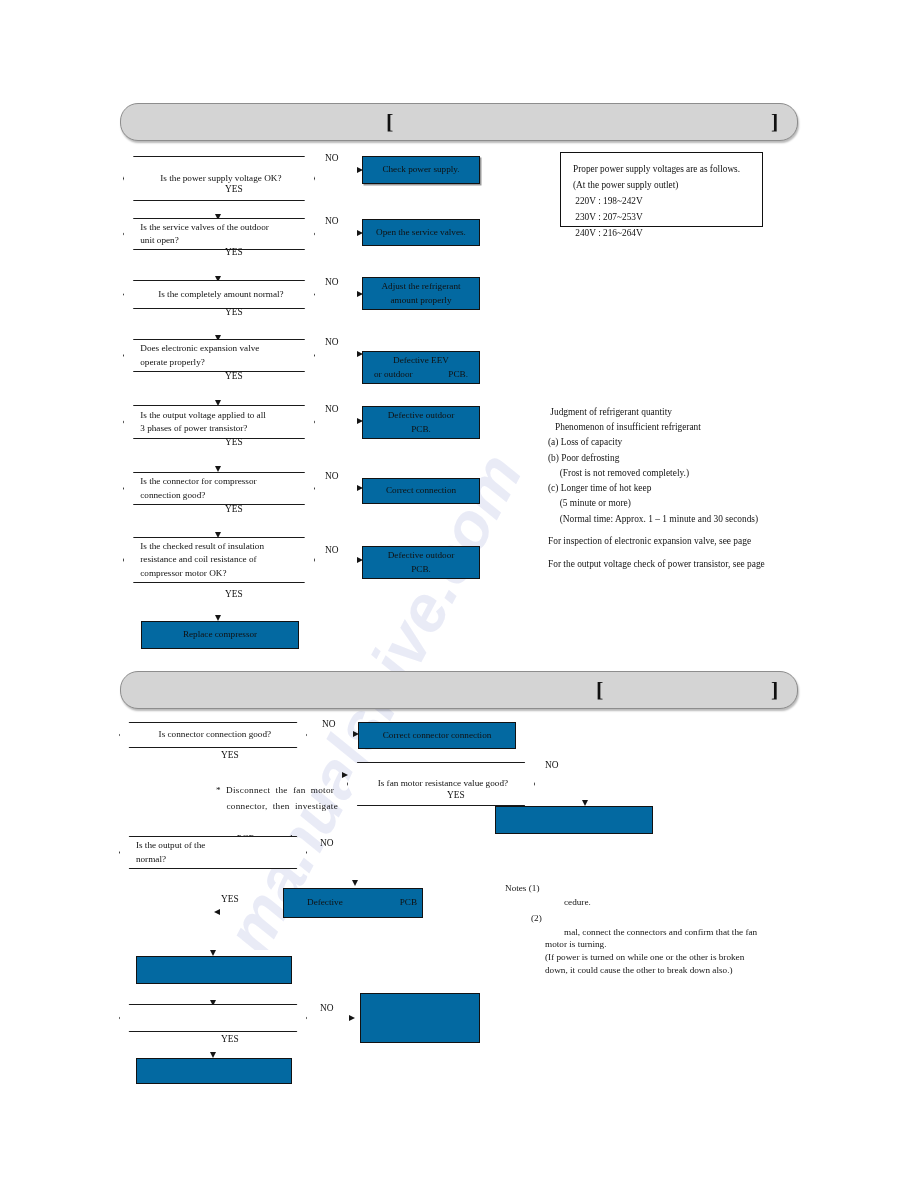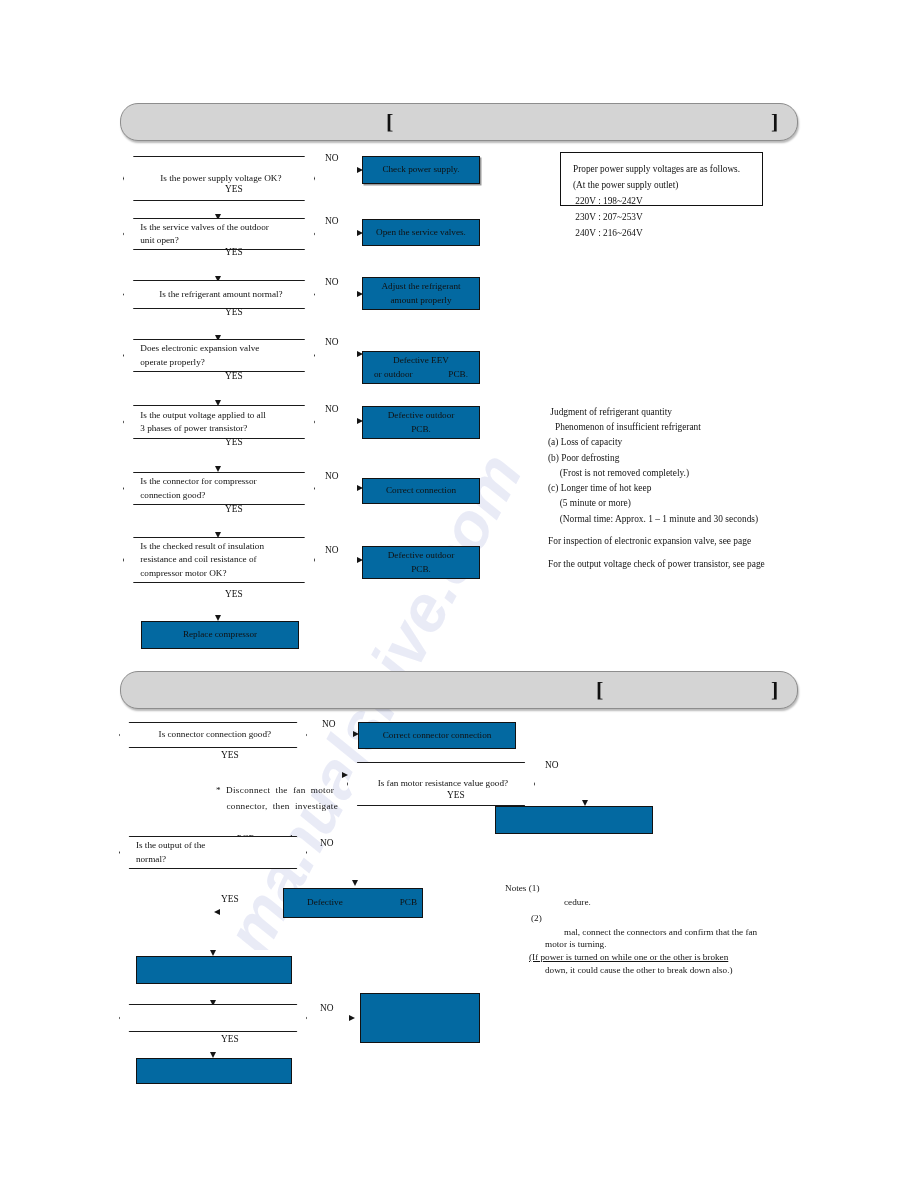--- a/index.html
+++ b/index.html
@@ -194,21 +194,21 @@
   <div class="hl" style="left:315px;top:233px;width:48px;"></div>
   <div class="arw right" style="left:357px;top:230px;"></div>
   <div class="lbl" style="left:325px;top:216px;">NO</div>
   <div class="boxn" style="left:362px;top:219px;width:118px;height:27px;">Open the service valves.</div>
   <div class="vl" style="left:218px;top:250px;height:32px;"></div>
   <div class="arw down" style="left:215px;top:276px;"></div>
   <div class="lbl" style="left:225px;top:247px;">YES</div>
 
   <div class="hexwrap" style="left:123px;top:280px;width:192px;height:29px;">
     <div class="hex hexbg"></div>
-    <div class="hextxt ctr">Is the refrigerant amount normal?</div>
+    <div class="hextxt ctr">Is the completely amount normal?</div>
   </div>
   <div class="hl" style="left:315px;top:294px;width:48px;"></div>
   <div class="arw right" style="left:357px;top:291px;"></div>
   <div class="lbl" style="left:325px;top:277px;">NO</div>
   <div class="boxn" style="left: 362px; top: 277px; width: 118px; height: 33px; white-space: pre;">Adjust the refrigerant
 amount properly</div>
   <div class="vl" style="left:218px;top:309px;height:32px;"></div>
   <div class="arw down" style="left:215px;top:335px;"></div>
   <div class="lbl" style="left:225px;top:307px;">YES</div>
 
@@ -268,21 +268,21 @@
   <div class="arw right" style="left:357px;top:557px;"></div>
   <div class="lbl" style="left:325px;top:545px;">NO</div>
   <div class="boxn" style="left: 362px; top: 546px; width: 118px; height: 33px; white-space: pre;">Defective outdoor
 PCB.</div>
   <div class="vl" style="left:218px;top:583px;height:38px;"></div>
   <div class="arw down" style="left:215px;top:615px;"></div>
   <div class="lbl" style="left:225px;top:589px;">YES</div>
 
   <div class="boxn" style="left:141px;top:621px;width:158px;height:28px;">Replace compressor</div>
 
-  <div class="infobox" style="left: 560px; top: 152px; width: 203px; height: 54px; white-space: pre;">Proper power supply voltages are as follows.
+  <div class="infobox" style="left: 560px; top: 152px; width: 203px; height: 75px; white-space: pre;">Proper power supply voltages are as follows.
 (At the power supply outlet)
  220V : 198~242V
  230V : 207~253V
  240V : 216~264V</div>
 
   <div class="txtblk" style="left: 548px; top: 405px; white-space: pre;"> Judgment of refrigerant quantity
    Phenomenon of insufficient refrigerant
 (a) Loss of capacity
 (b) Poor defrosting
      (Frost is not removed completely.)
@@ -370,17 +370,17 @@
   <div class="arw down" style="left:210px;top:1052px;"></div>
   <div class="lbl" style="left:221px;top:1034px;">YES</div>
   <div class="boxn" style="left:136px;top:1058px;width:156px;height:26px;"></div>
 
   <div class="notewrap" style="left:505px;top:882px;width:320px;height:70px;">
     <div class="nrow" style="left:0px;top:0px;">Notes (1)</div>
     <div class="nrow" style="left:59px;top:14px;">cedure.</div>
     <div class="nrow" style="left:26px;top:30px;">(2)</div>
     <div class="nrow" style="left:59px;top:44px;">mal, connect the connectors and confirm that the fan</div>
     <div class="nrow" style="left:40px;top:56px;">motor is turning.</div>
-    <div class="nrow" style="left:24px;top:69px;text-decoration:underline;">(If power is turned on while one or the other is broken</div>
+    <div class="nrow" style="left:40px;top:69px;">(If power is turned on while one or the other is broken</div>
     <div class="nrow" style="left:40px;top:82px;">down, it could cause the other to break down also.)</div>
   </div>
 
 </div>
 
 </body></html>

